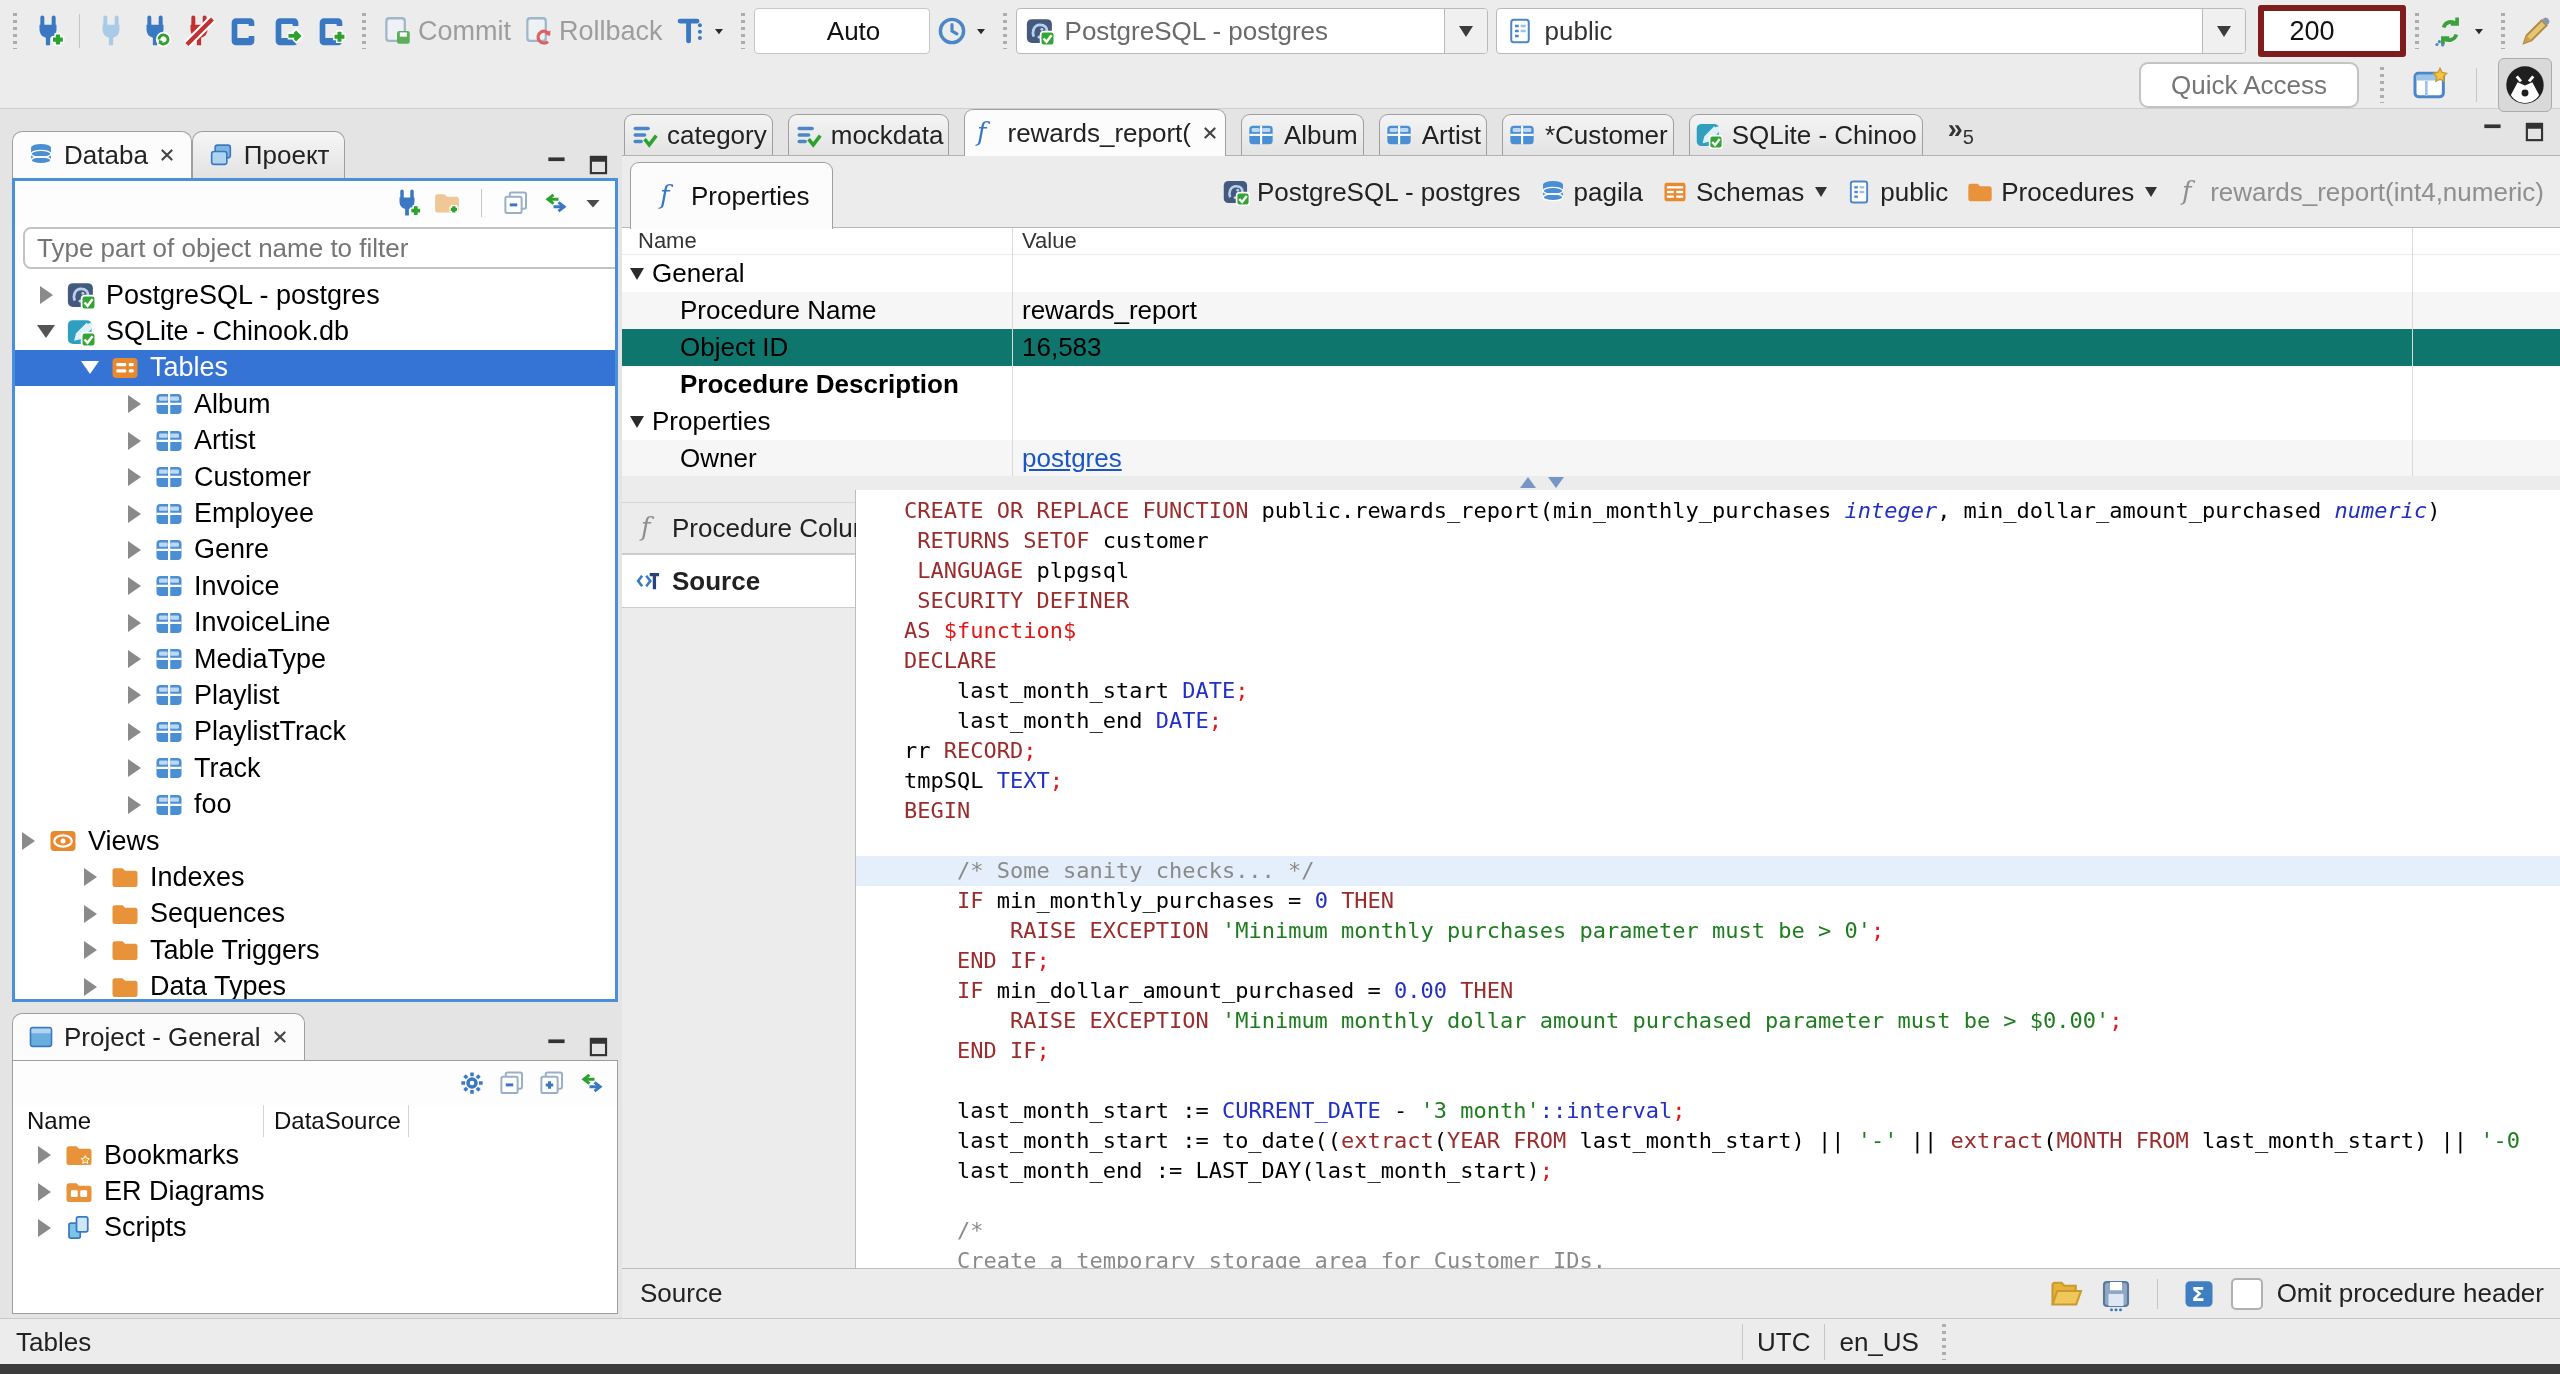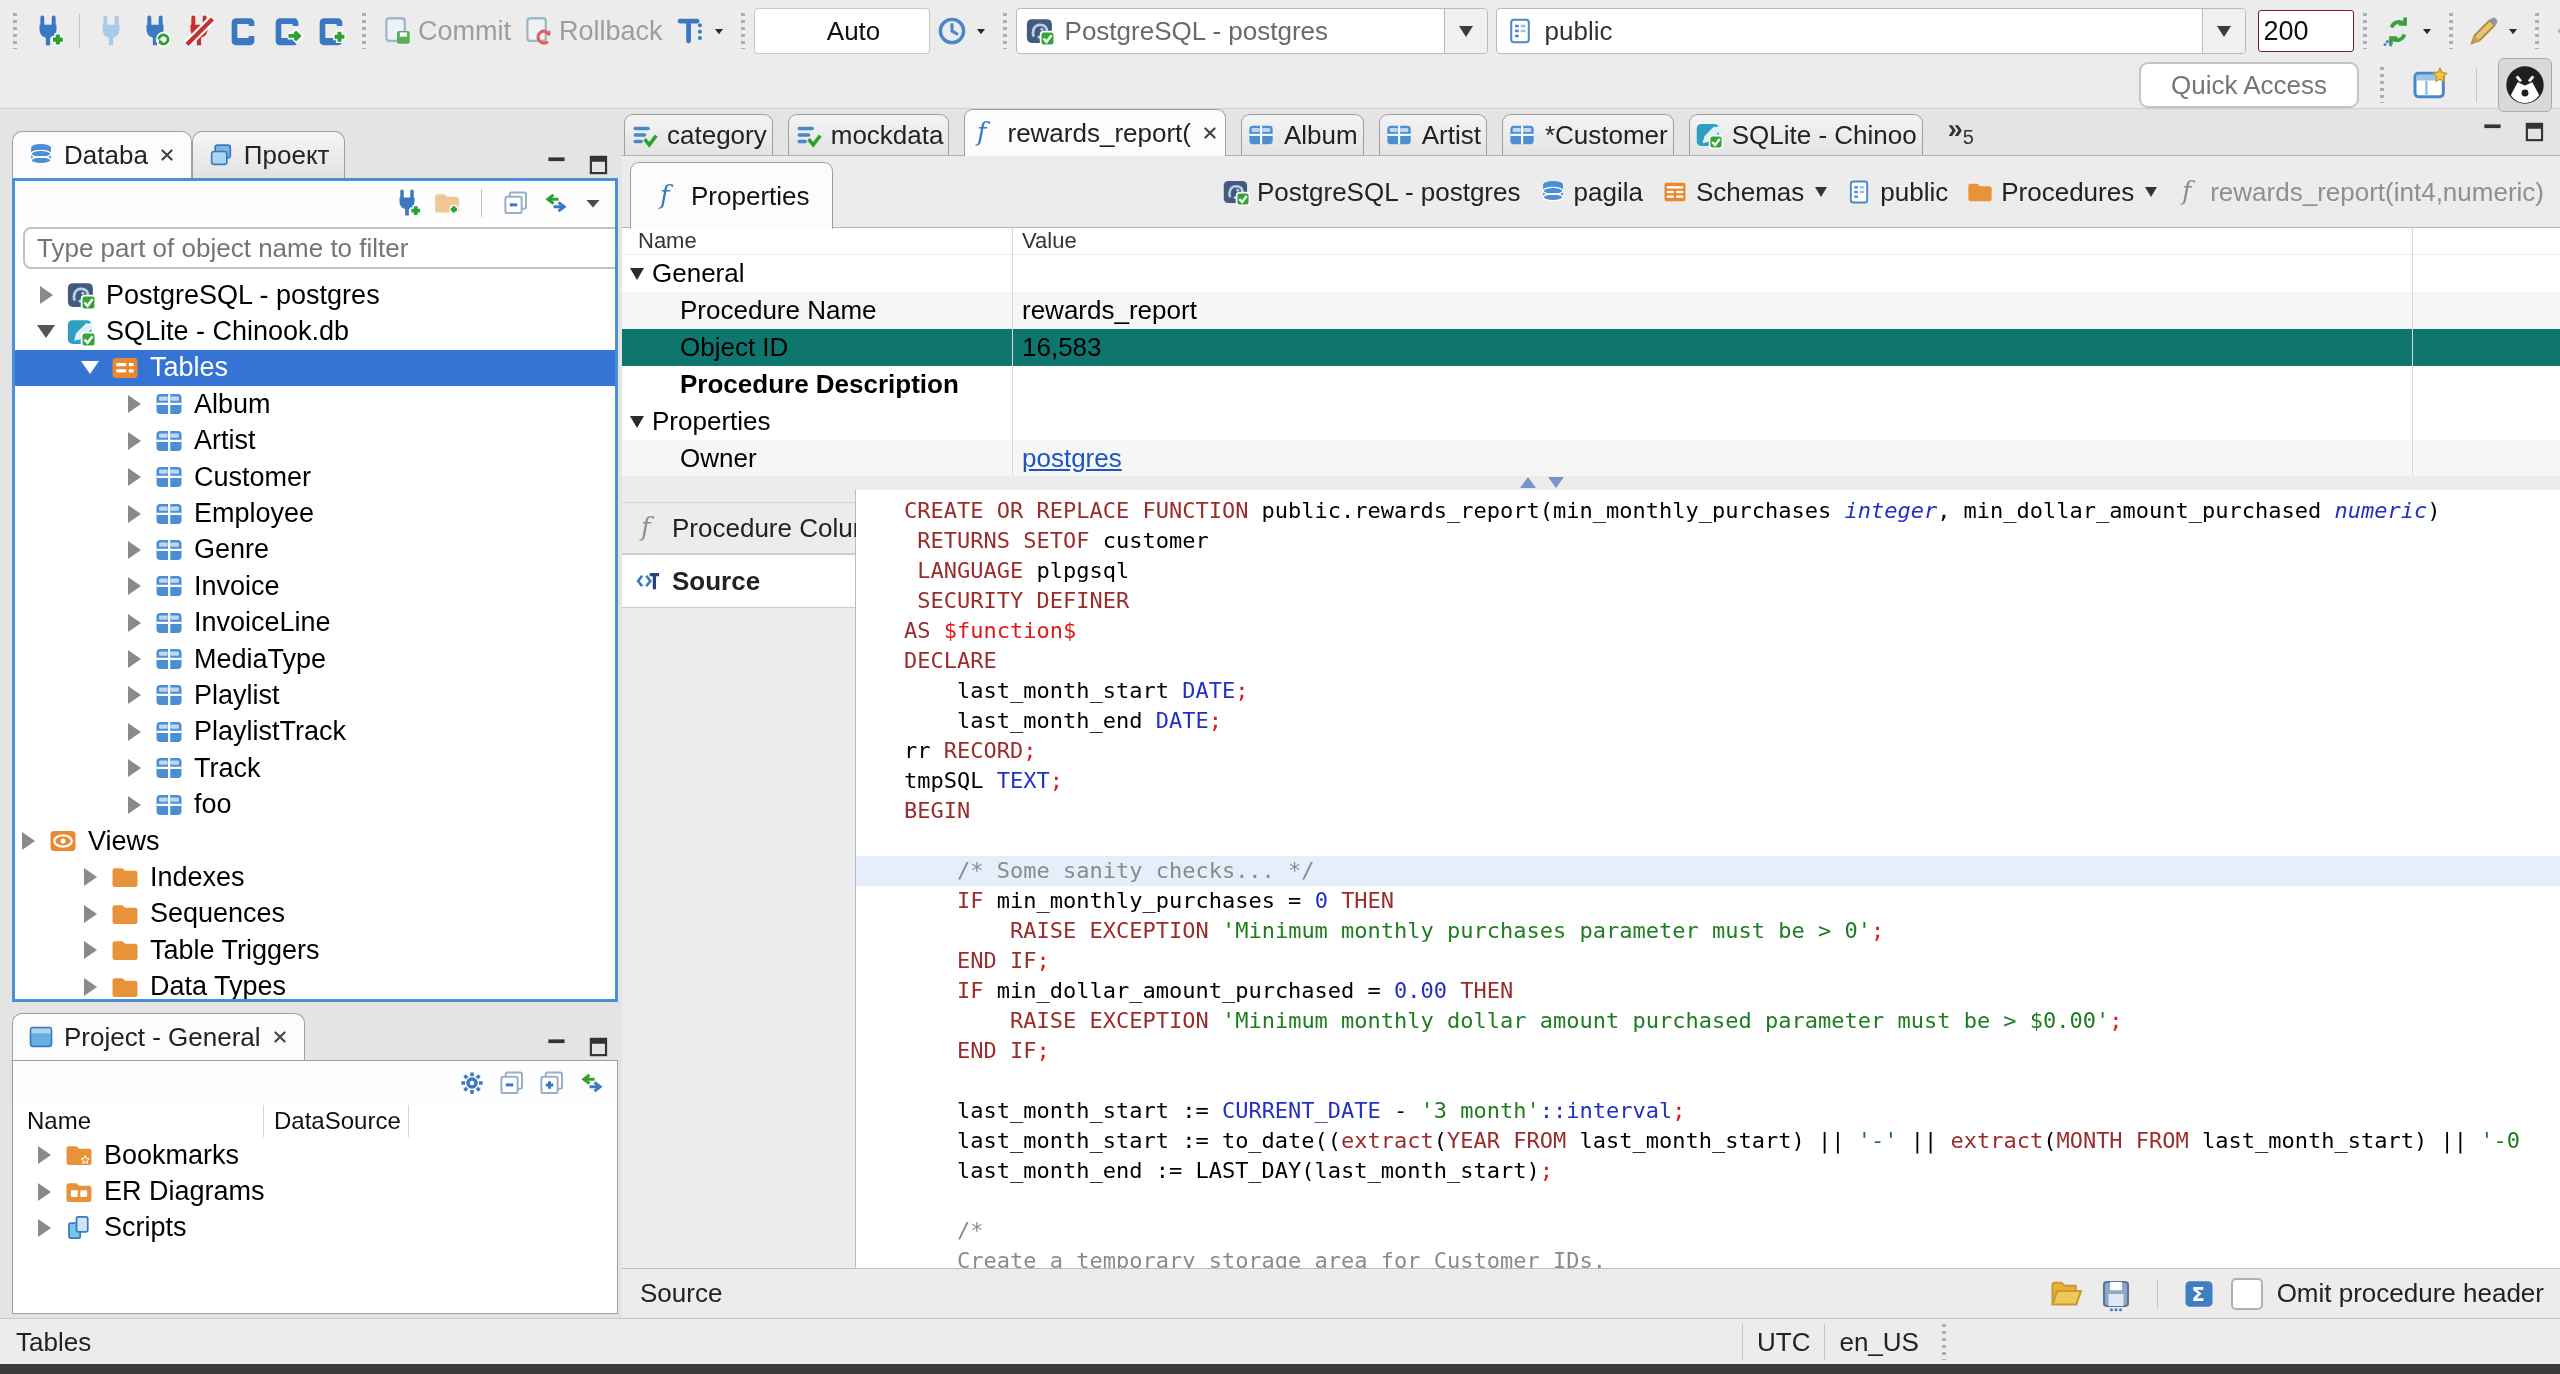--- a/index.html
+++ b/index.html
@@ -18,21 +18,21 @@
     background:repeating-linear-gradient(to bottom,#adadad 0 3px,transparent 3px 7px);}
   .vsep{width:1px;height:34px;background:#c6c6c6;margin:0 9px;flex:none;}
   .tbtn{display:flex;align-items:center;gap:4px;padding:0 5px;flex:none;}
   .tlabel{font-size:27px;color:#9d9d9d;}
   .combo{height:44px;background:#fff;border:1px solid #b9b9b9;border-radius:4px;display:flex;align-items:center;flex:none;overflow:hidden;}
   .combo .ctext{font-size:26px;color:#6a6a6a;padding:0 10px;white-space:nowrap;overflow:hidden;flex:1;}
   .combo .arrowbox{width:42px;height:100%;border-left:1px solid #b9b9b9;background:#f0f0f0;display:flex;align-items:center;justify-content:center;flex:none;}
   .cbarrow{width:0;height:0;border-top:11px solid #3c3c3c;border-left:7px solid transparent;border-right:7px solid transparent;}
   .auto-combo{width:150px;justify-content:center;border-color:#c6c6c6;padding-left:24px;}
   .auto-combo .ctext{color:#111;text-align:center;flex:none;}
-  .numinput{width:84px;height:40px;border:1px solid #7f1d1d;border-radius:3px;font-size:27px;padding:0 5px;color:#111;background:#fff;font-family:inherit;}
+  .numinput{width:84px;height:40px;border:6px solid #7f1d1d;border-radius:3px;font-size:27px;padding:0 26px;color:#111;background:#fff;font-family:inherit;}
   .qa-input{width:212px;height:40px;border:2px solid #c3c3c3;border-radius:9px;background:#fff;color:#a3a3a3;
     font-size:26px;text-align:center;font-family:inherit;}
   .logobox{width:52px;height:52px;background:#d9d9d9;border:1px solid #ababab;border-radius:6px;display:flex;align-items:center;justify-content:center;}
   
   .sidebar{position:absolute;left:12px;top:130px;width:606px;}
   .viewtabs{display:flex;height:48px;align-items:flex-end;}
   .viewtab{height:46px;display:flex;align-items:center;gap:9px;padding:0 14px;font-size:26px;color:#222;
     border:1px solid #9f9f9f;border-bottom:none;border-radius:10px 10px 0 0;background:linear-gradient(#f6f6f6,#e2e2e2);white-space:nowrap;}
   .viewtab.active{background:#fcfcfc;}
   .winctl{margin-left:auto;display:flex;gap:16px;align-items:center;padding-right:6px;}

